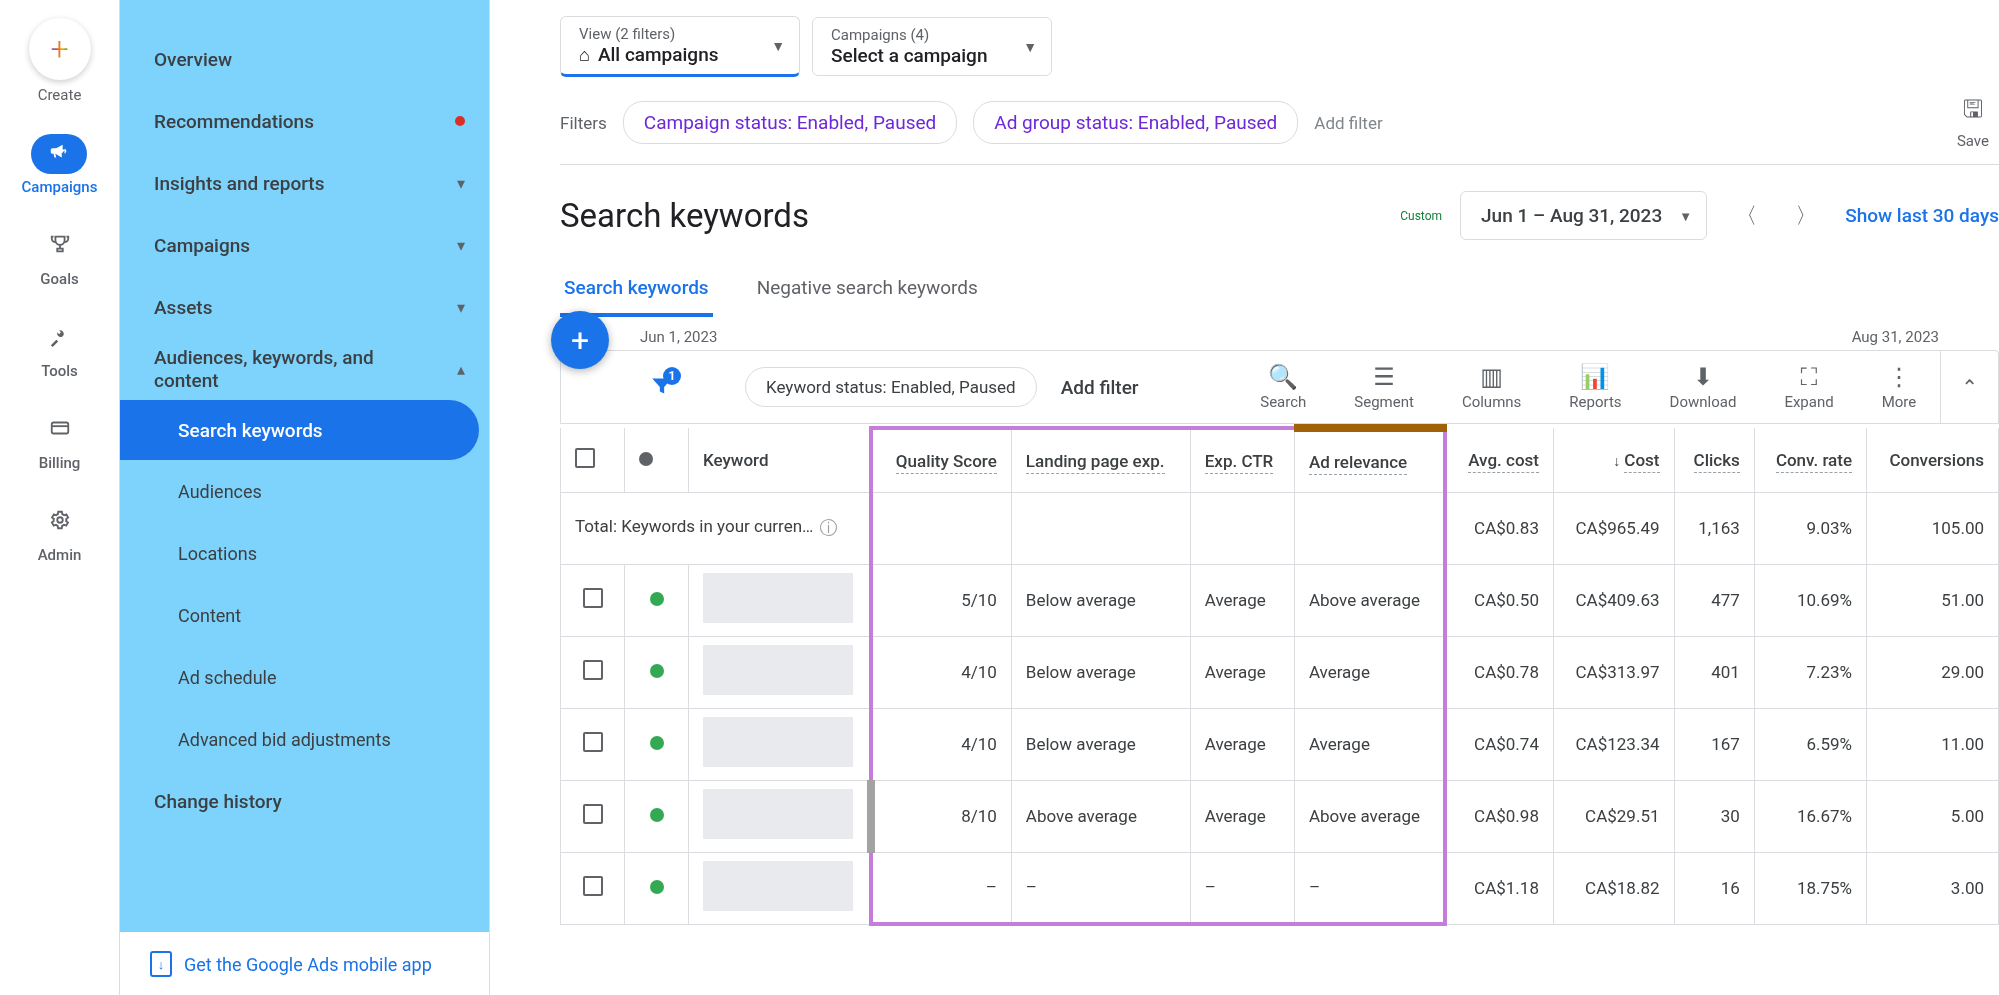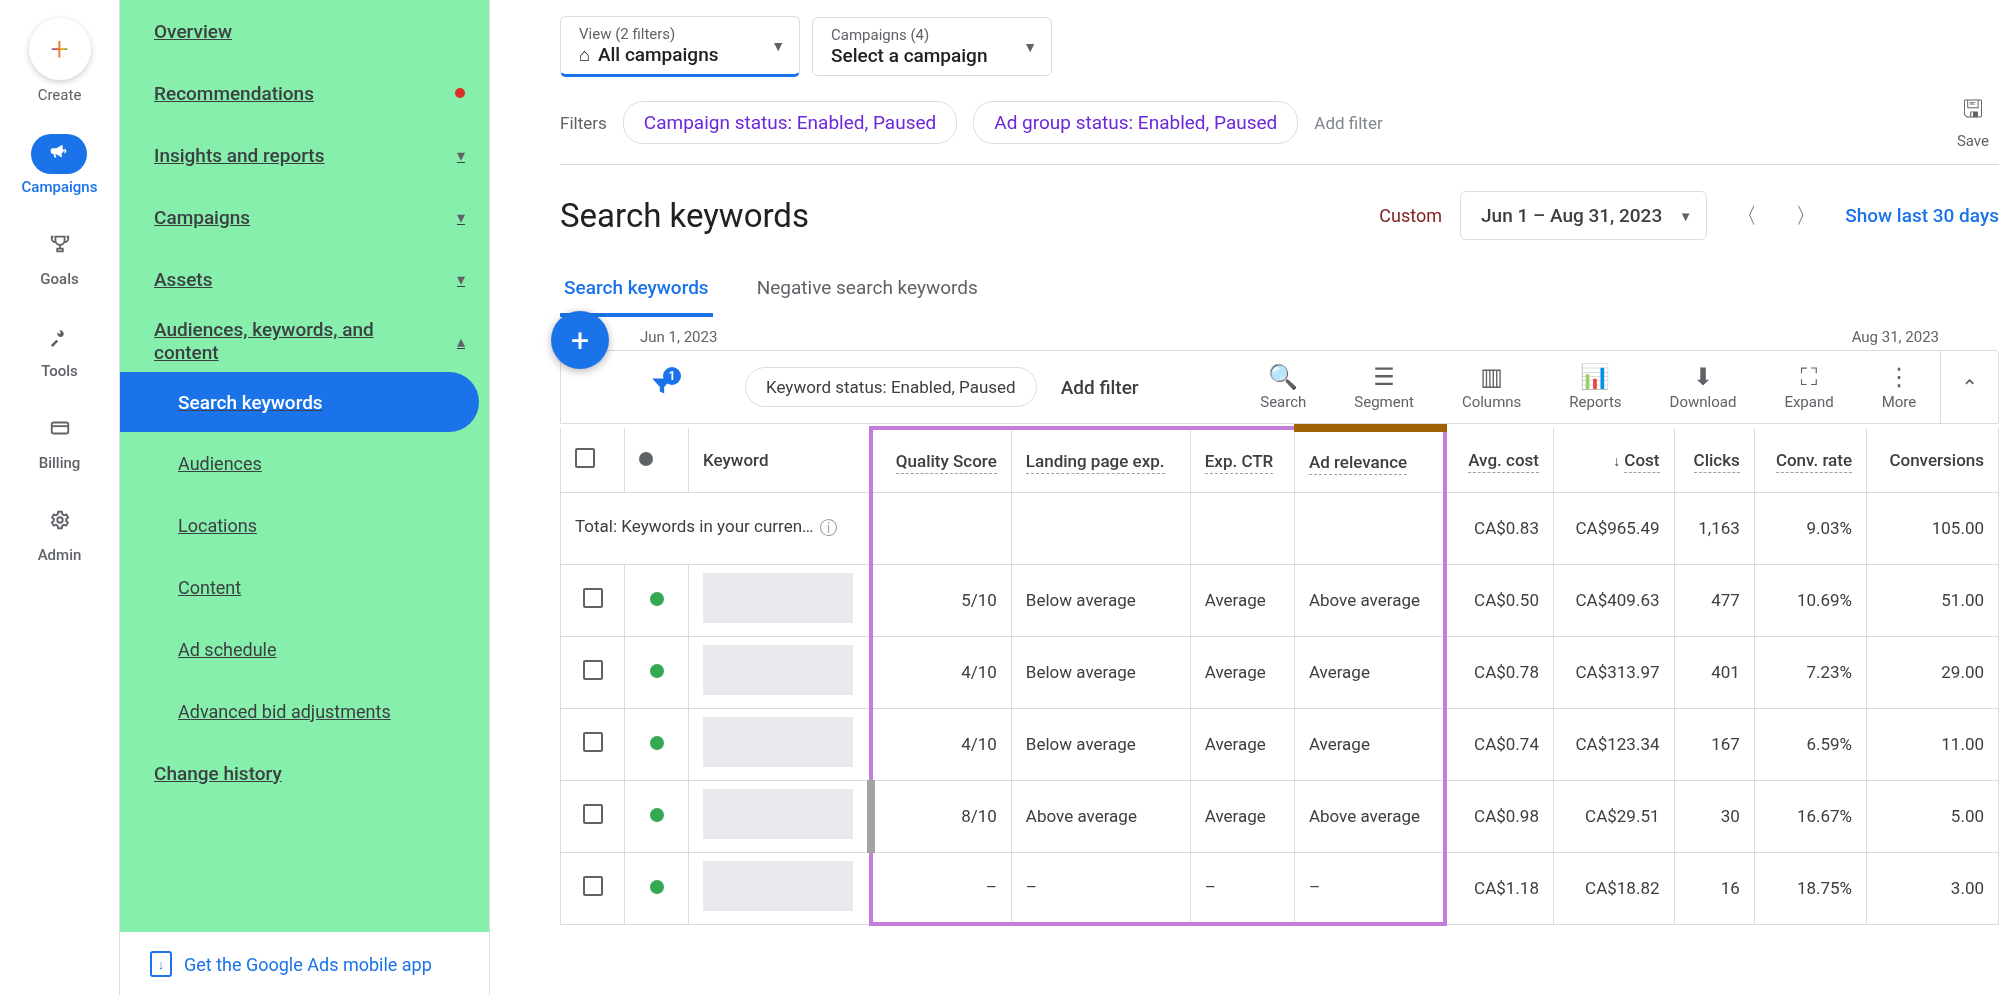--- a/index.html
+++ b/index.html
@@ -9,21 +9,21 @@
 .left-rail { position: fixed; left: 0; top: 0; width: 120px; height: 100%; background: #fff; border-right: 1px solid #dadce0; display: flex; flex-direction: column; align-items: center; padding-top: 18px; gap: 30px; }
 .create-btn { width: 62px; height: 62px; border-radius: 50%; background: #fff; box-shadow: 0 2px 6px rgba(0,0,0,0.2); display: flex; align-items: center; justify-content: center; cursor: pointer; }
 .plus-icon { font-size: 32px; font-weight: 300; background: linear-gradient(90deg,#4285f4,#db4437,#f4b400,#0f9d58); -webkit-background-clip: text; -webkit-text-fill-color: transparent; }
 .rail-item { display: flex; flex-direction: column; align-items: center; gap: 4px; cursor: pointer; color: #5f6368; font-size: 15px; font-weight: 500; }
 .rail-item.active { color: #1a73e8; }
 .rail-item .icon-wrap { width: 56px; height: 40px; display: flex; align-items: center; justify-content: center; }
 .rail-item.active .icon-wrap { background: #1a73e8; color: #fff; border-radius: 20px; }
 .rail-icon { font-size: 22px; }
 
 
-.side-nav { position: fixed; left: 120px; top: 0; width: 370px; height: 100%; background: #86efac; border-right: 1px solid #dadce0; overflow-y: auto; text-decoration: underline; }
+.side-nav { position: fixed; left: 120px; top: 0; width: 370px; height: 100%; background: #7dd3fc; border-right: 1px solid #dadce0; padding-top: 28px; overflow-y: auto; }
 .nav-row { display: flex; align-items: center; padding: 0 24px 0 34px; height: 62px; font-size: 19px; font-weight: 500; color: #3c4043; cursor: pointer; justify-content: space-between; }
 .nav-row.sub { padding-left: 58px; font-weight: 400; font-size: 18px; }
 .nav-row.active { background: #1a73e8; color: #fff; border-radius: 0 36px 36px 0; margin-right: 10px; height: 60px; }
 .chev { color: #5f6368; font-size: 16px; }
 .dot-alert { width: 10px; height: 10px; border-radius: 50%; background: #d93025; }
 .mobile-app { display: flex; align-items: center; gap: 12px; padding: 18px 30px; color: #1a73e8; font-size: 18px; cursor: pointer; position: absolute; bottom: 0; left: 0; right: 0; background: #fff; border-top: 1px solid transparent;}
 .mobile-app-icon { width: 22px; height: 26px; border: 2px solid #1a73e8; border-radius: 3px; position: relative; display: inline-flex; align-items: center; justify-content: center; font-size: 13px; }
 
 
 .main { margin-left: 490px; padding: 16px 0 0 70px; width: calc(1999px - 490px); }
@@ -38,21 +38,21 @@
 .filters-row { display: flex; align-items: center; gap: 16px; margin-bottom: 14px; border-bottom: 1px solid #dadce0; padding-bottom: 20px; position: relative; padding-right: 80px; }
 .filters-label { font-size: 17px; color: #5f6368; }
 .chip { border: 1px solid #dadce0; border-radius: 20px; padding: 9px 20px; font-size: 19px; color: #6d28d9; cursor: pointer; white-space: nowrap; }
 .add-filter-link { color: #80868b; font-size: 17px; cursor: pointer; }
 .save-col { position: absolute; right: 10px; top: -10px; text-align: center; font-size: 15px; color: #5f6368; cursor: pointer; }
 .save-col .sicon { font-size: 24px; display: block; }
 
 .heading-row { display: flex; align-items: center; justify-content: space-between; margin: 26px 0 18px 0; }
 .page-title { font-size: 33px; font-weight: 400; color: #202124; }
 .date-controls { display: flex; align-items: center; gap: 18px; }
-.custom-lbl { color: #7f1d1d; font-size: 18px; }
+.custom-lbl { color: #15803d; font-size: 12px; }
 .date-box { border: 1px solid #dadce0; border-radius: 6px; padding: 12px 44px 12px 20px; font-size: 19px; font-weight: 500; position: relative; cursor: pointer; }
 .date-arrow { position: absolute; right: 14px; top: 50%; transform: translateY(-50%); font-size: 13px; color: #5f6368; }
 .nav-arrow { font-size: 22px; color: #5f6368; cursor: pointer; padding: 0 10px; }
 .show-last { color: #1a73e8; font-size: 19px; font-weight: 500; cursor: pointer; }
 
 .tabs { display: flex; gap: 40px; border-bottom: 1px solid transparent; margin-top: 22px; }
 .tab { padding: 14px 4px; font-size: 19px; color: #5f6368; cursor: pointer; }
 .tab.active { color: #1a73e8; border-bottom: 4px solid #1a73e8; font-weight: 500; }
 
 .date-range-mini { display: flex; justify-content: space-between; font-size: 15px; color: #5f6368; margin: 10px 30px 0 80px; padding-right: 30px; }

